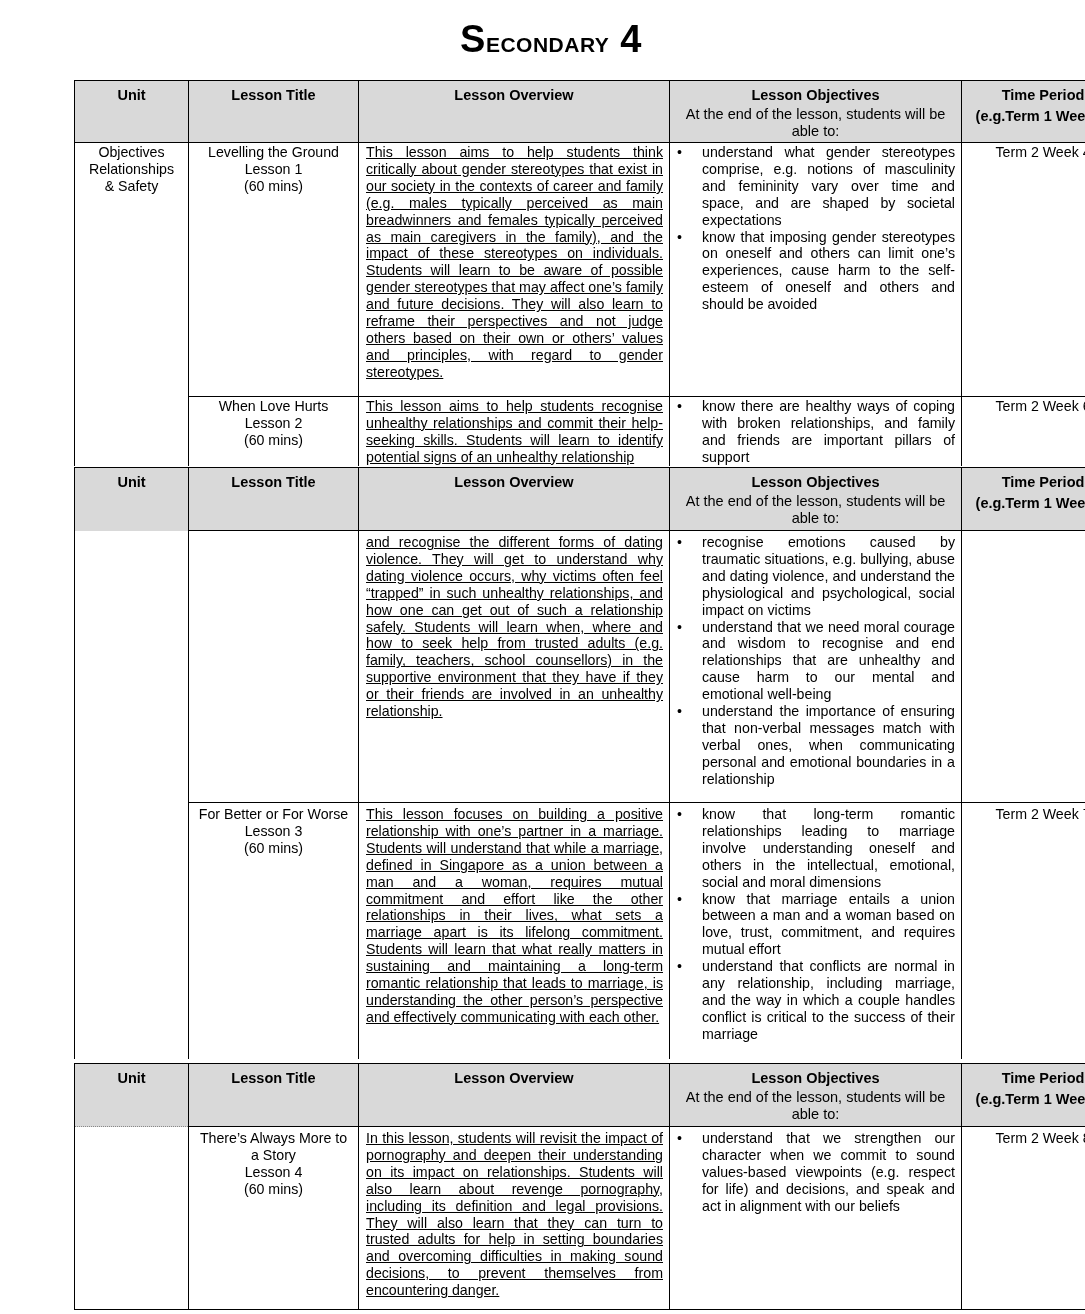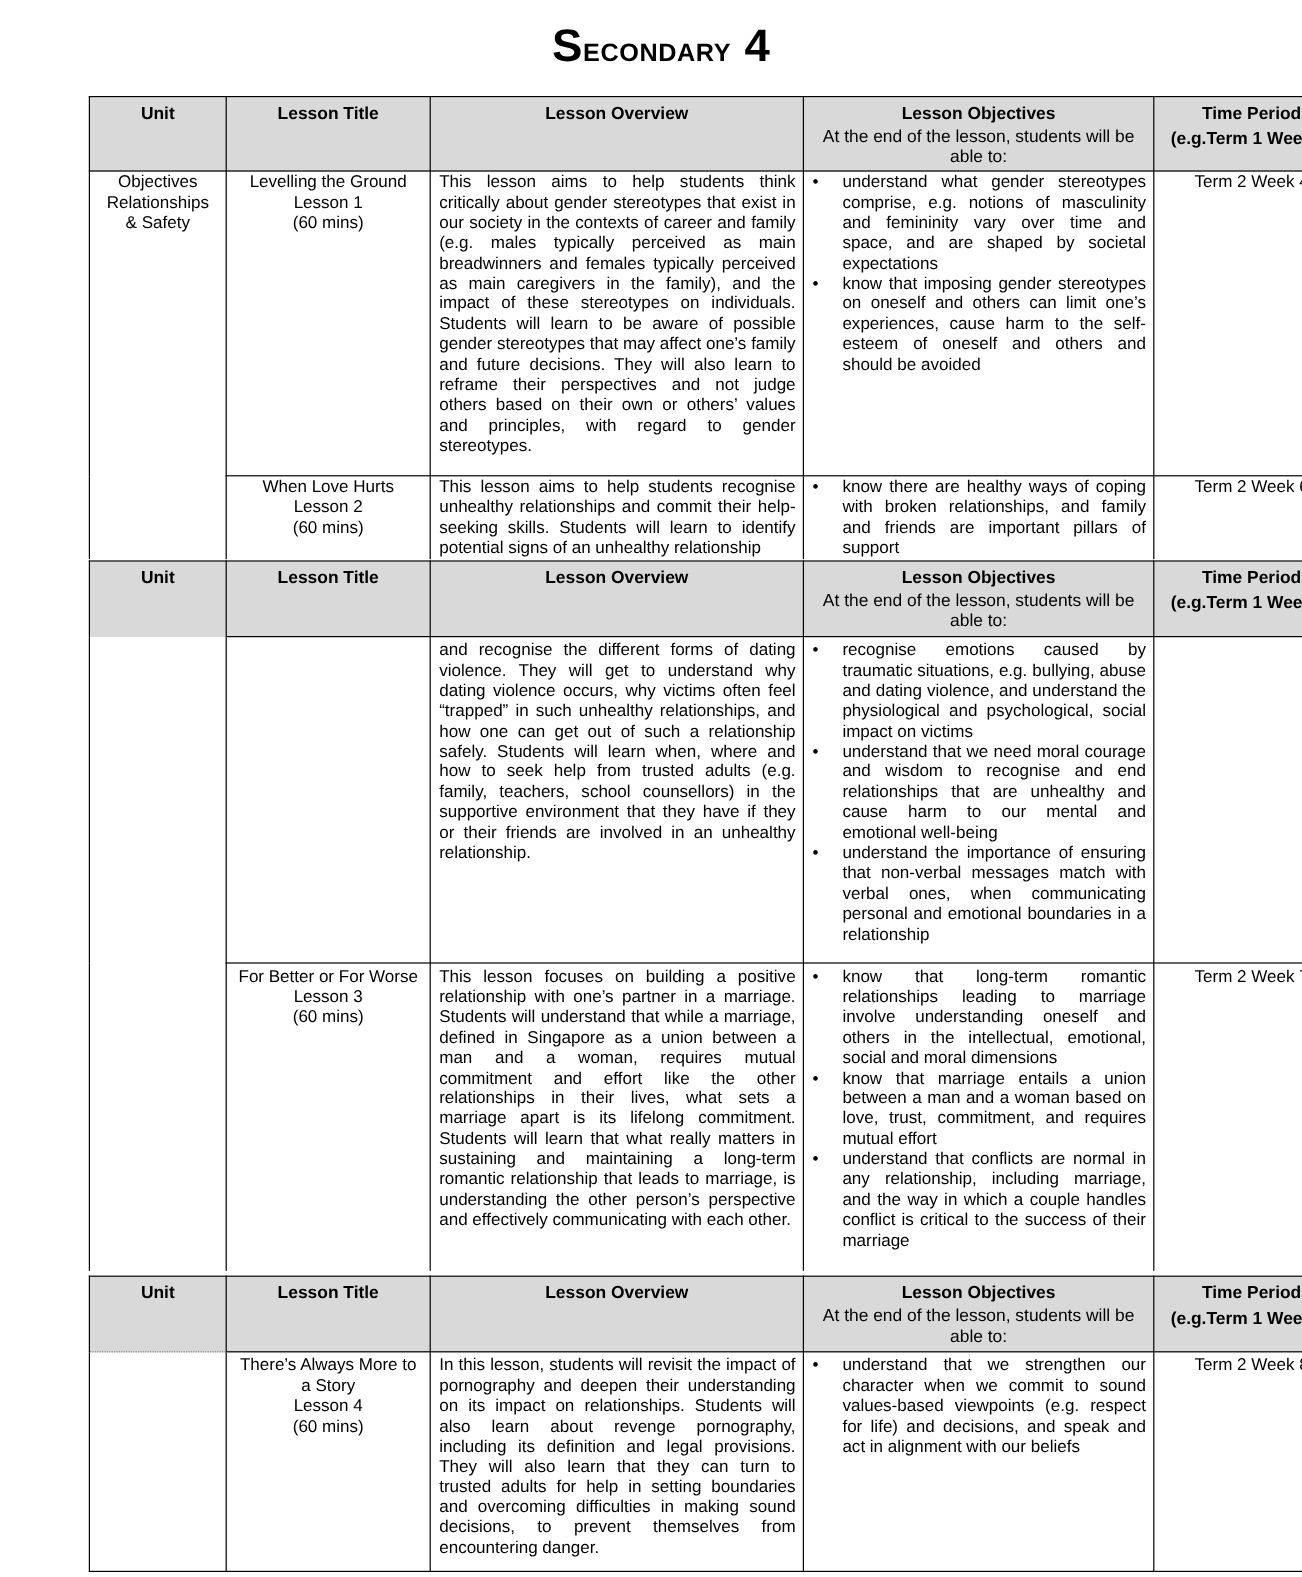--- a/index.html
+++ b/index.html
@@ -10,21 +10,21 @@
   .title .sc { font-size: 21px; }
   .seg { position: absolute; left: 26px; width: 1050px; border-collapse: collapse;
          table-layout: fixed; font-size: 14.2px; line-height: 16.9px; margin-left: 48px; }
   .seg td, .seg th { border: 1px solid #000; vertical-align: top; padding: 0; }
   .seg th { background: #d9d9d9; font-weight: bold; text-align: center; padding-top: 4px;
             line-height: 21px; font-size: 14.5px; }
   .seg th .sub { font-weight: normal; display: block; line-height: 17px; padding: 0 6px; }
   col.c1 { width: 114px; } col.c2 { width: 170px; } col.c3 { width: 311px; }
   col.c4 { width: 292px; } col.c5 { width: 163px; }
   .center { text-align: center; padding-top: 1px !important; }
-  .overview { text-align: justify; padding: 1px 6px 0 7px !important; }
+  .overview { text-align: justify; padding: 1px 6px 0 7px !important; text-decoration: underline; }
   .objectives ul { margin: 0; padding: 1px 6px 0 32px; text-align: justify; }
   .objectives li { list-style: none; position: relative; }
   .objectives li::before { content: "\2022"; position: absolute; left: -25px; top: 0; }
   .unit-cell { text-align: center; }
   .nb-bottom { border-bottom: none !important; }
   .unit-blank { border-top: none !important; border-bottom: none !important; background: #fff; }
   .dotted-top { border-top: 1px dotted #888 !important; }
 </style>
 </head>
 <body>

